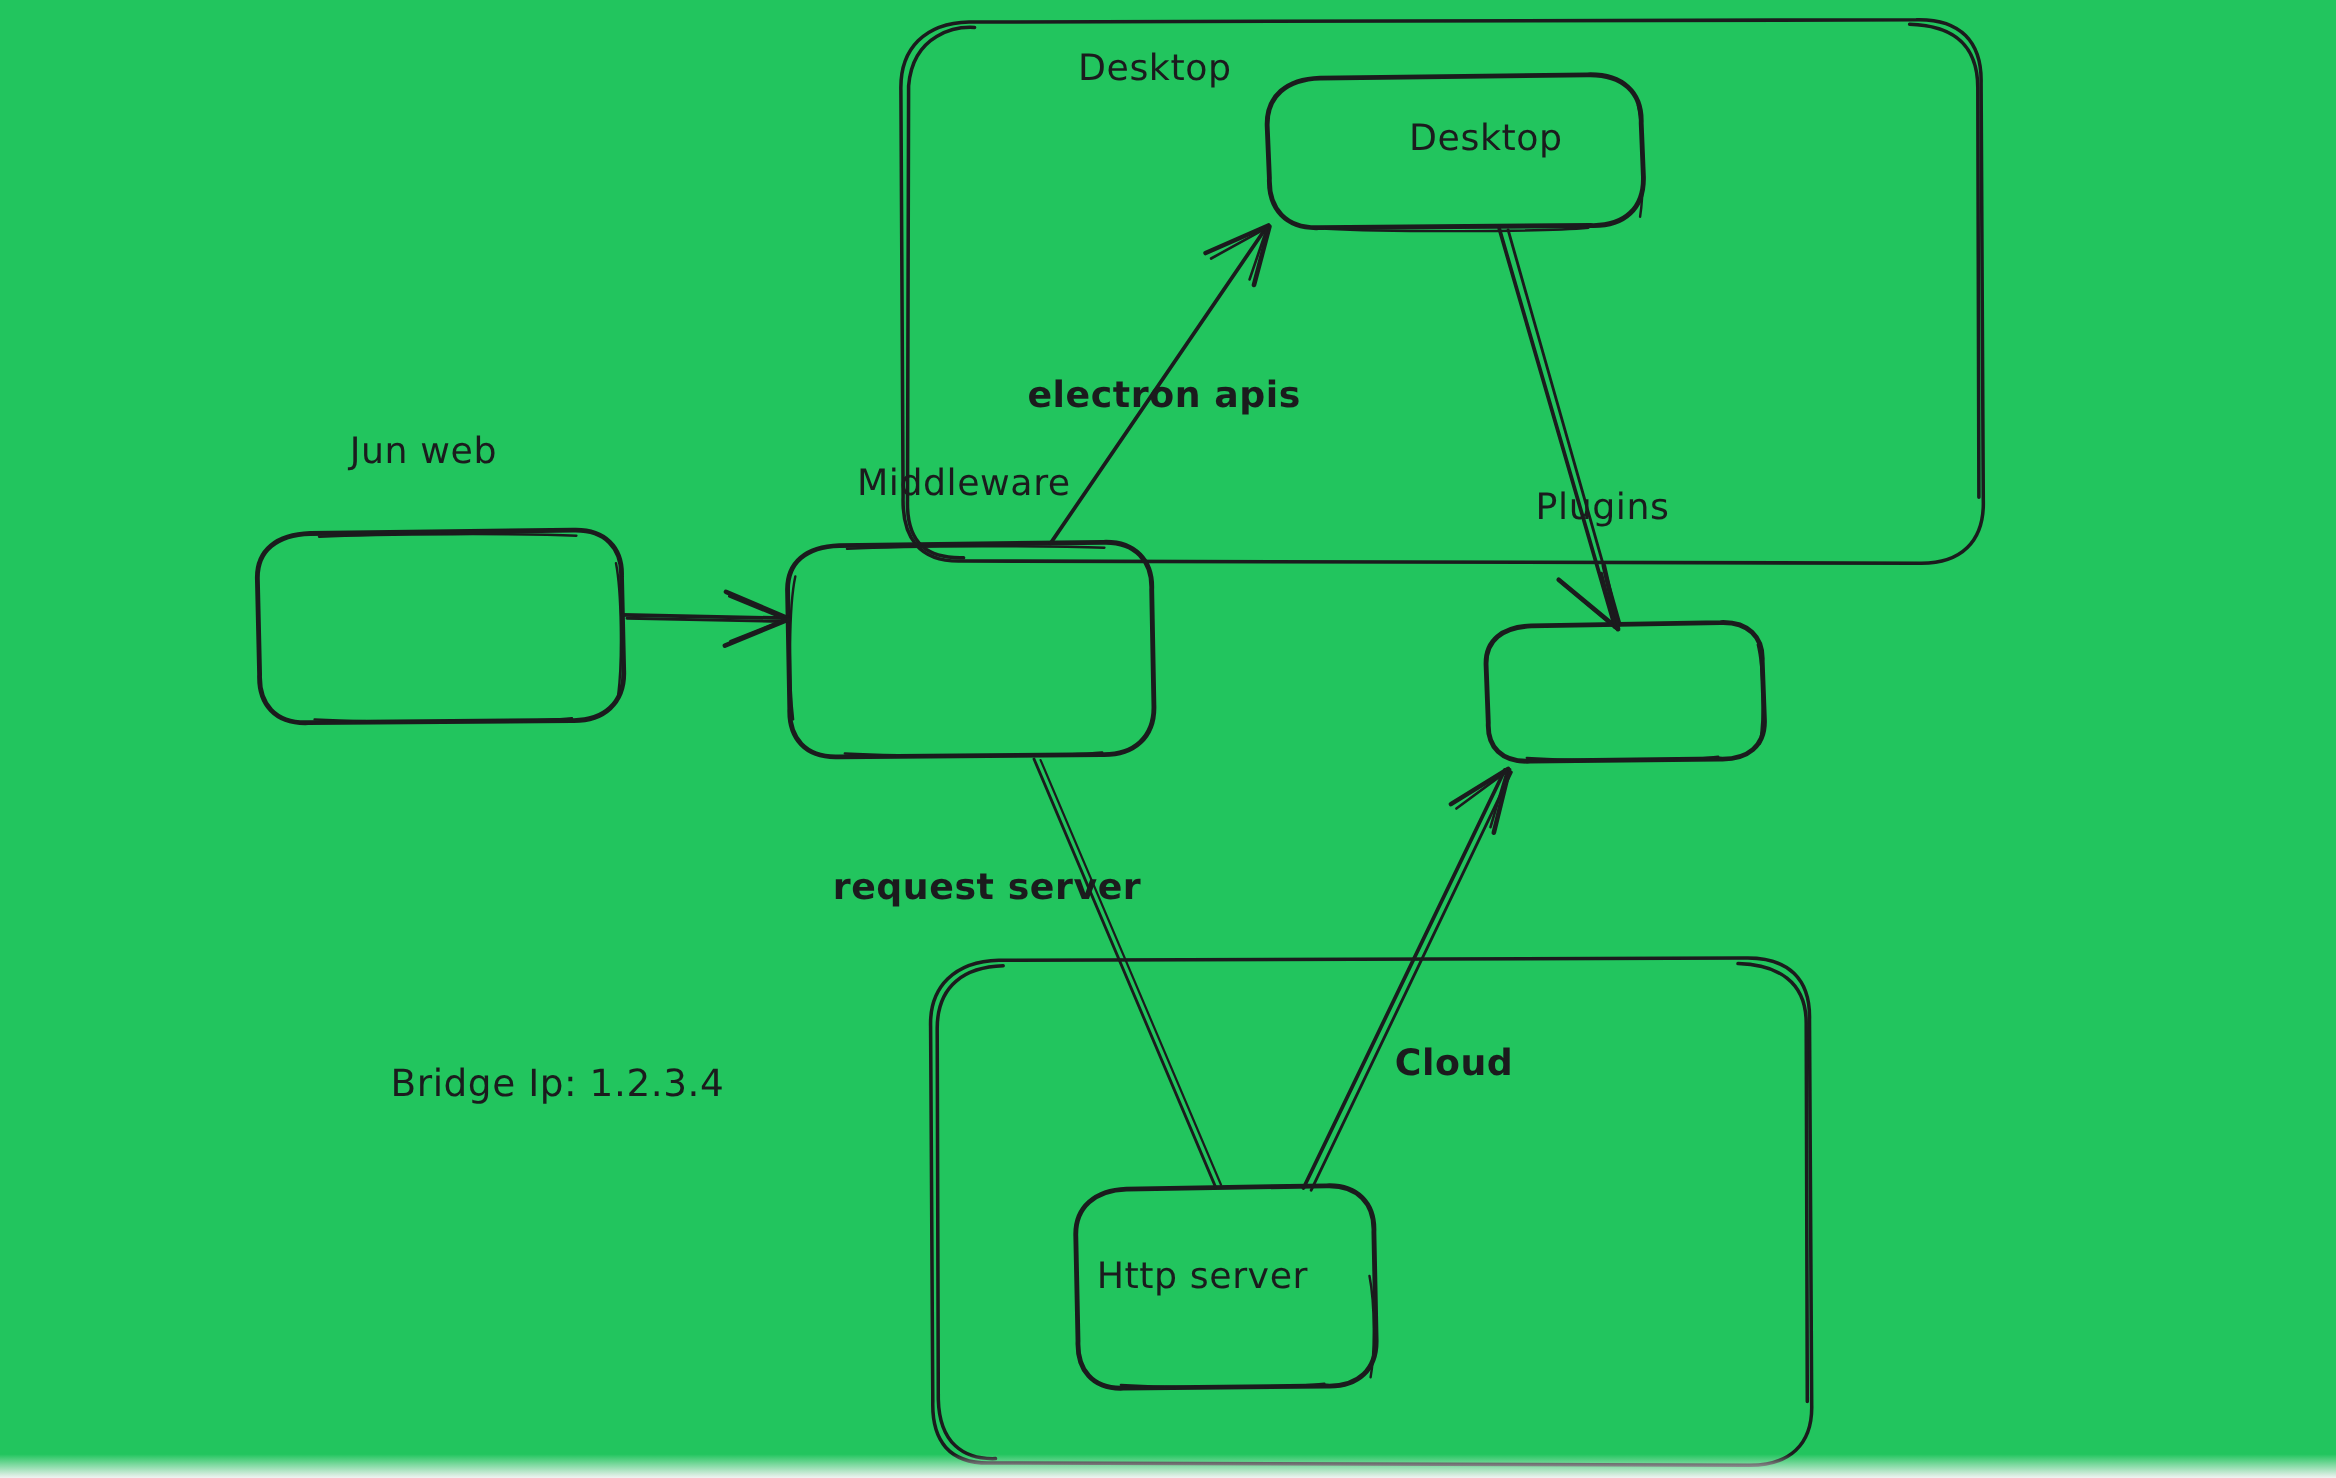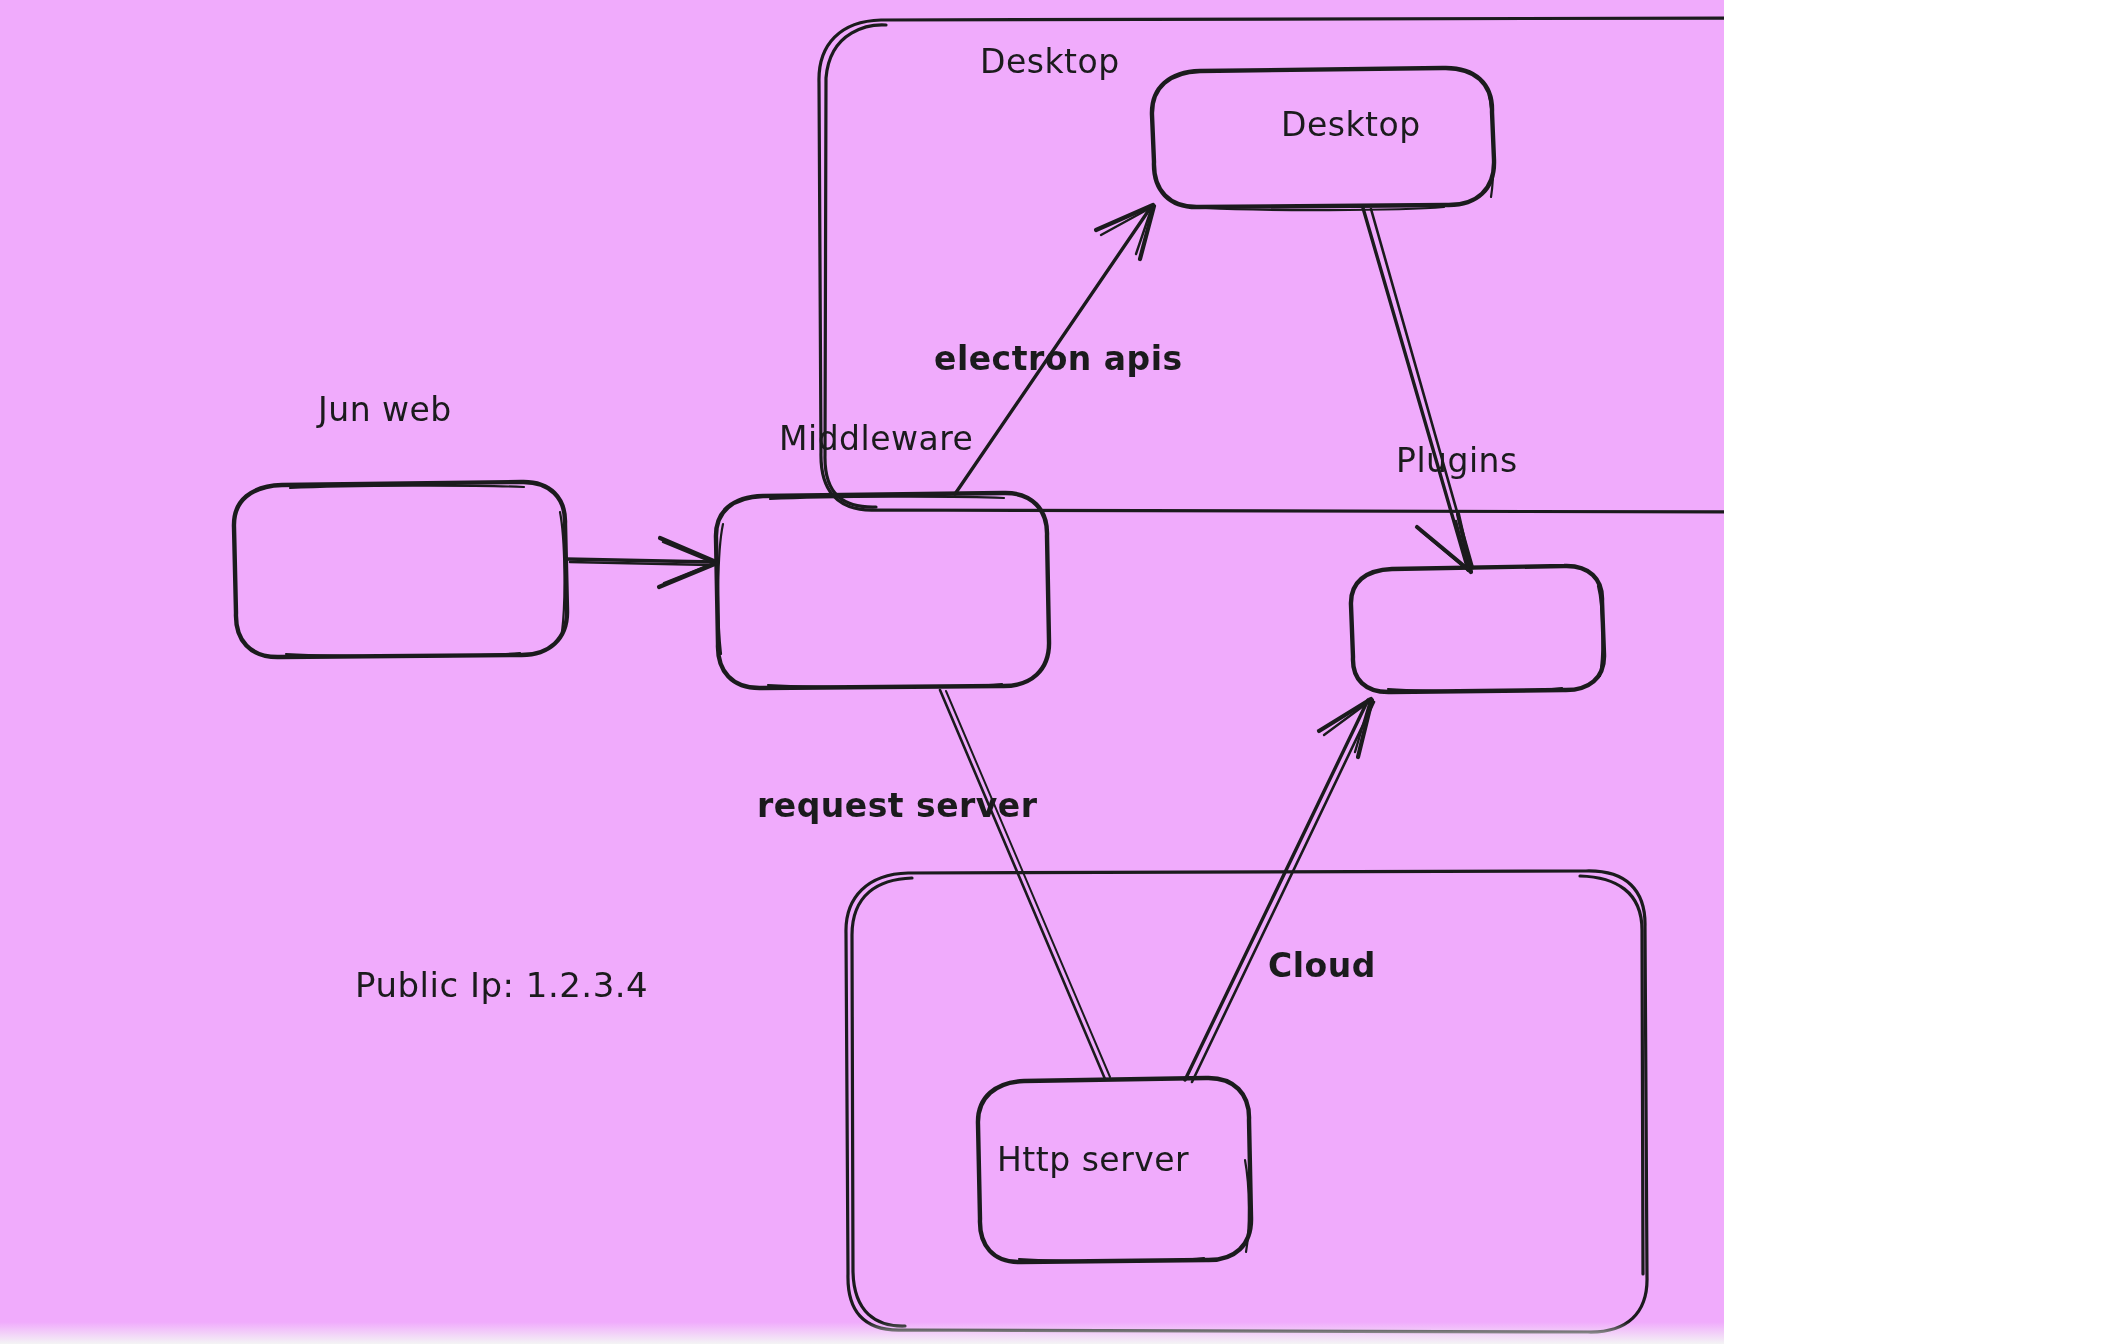--- a/index.html
+++ b/index.html
@@ -2,23 +2,23 @@
 <html><head>
 <meta charset="utf-8">
 <style>
   html, body {
     margin: 0;
     padding: 0;
     background: #ffffff;
   }
   #canvas {
     position: relative;
-    width: 1724px;
+    width: 2124px;
     height: 1344px;
-    background: #f0abfc;
+    background: #22c55e;
     overflow: hidden;
     font-family: "DejaVu Sans", sans-serif;
   }
   #sketch {
     position: absolute;
     left: 0;
     top: 0;
     width: 2124px;
     height: 1344px;
   }
@@ -161,18 +161,18 @@
   <div class="lbl node-lbl" style="left:1396px; top:441px;">Plugins</div>
 
   <div class="lbl node-lbl" style="left:997px; top:1140px;">Http server</div>
 
   <div class="lbl edge-lbl" style="left:934px; top:339px;">electron apis</div>
 
   <div class="lbl edge-lbl" style="left:757px; top:786px;">request server</div>
 
   <div class="lbl edge-lbl" style="left:1236px; top:946px;margin-left:32px;">Cloud</div>
 
-  <div class="lbl note-lbl" style="left:355px; top:963px;">Public Ip: 1.2.3.4</div>
+  <div class="lbl note-lbl" style="left:355px; top:963px;">Bridge Ip: 1.2.3.4</div>
 
 
   <div class="bottom-fade"></div>
 
 </div>
 
 </body></html>

